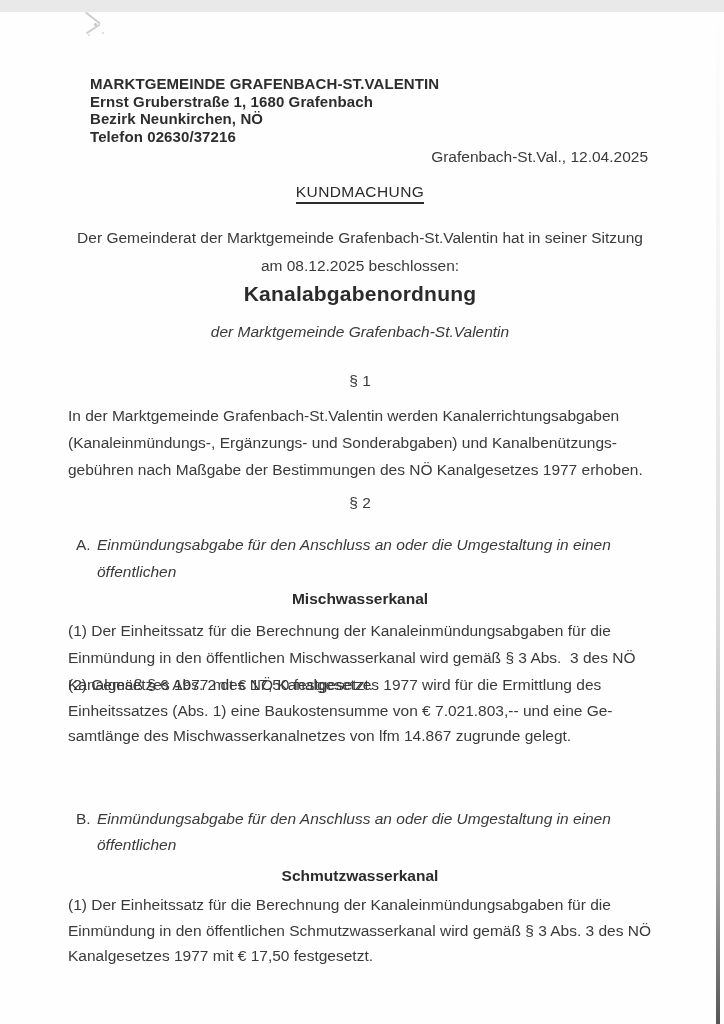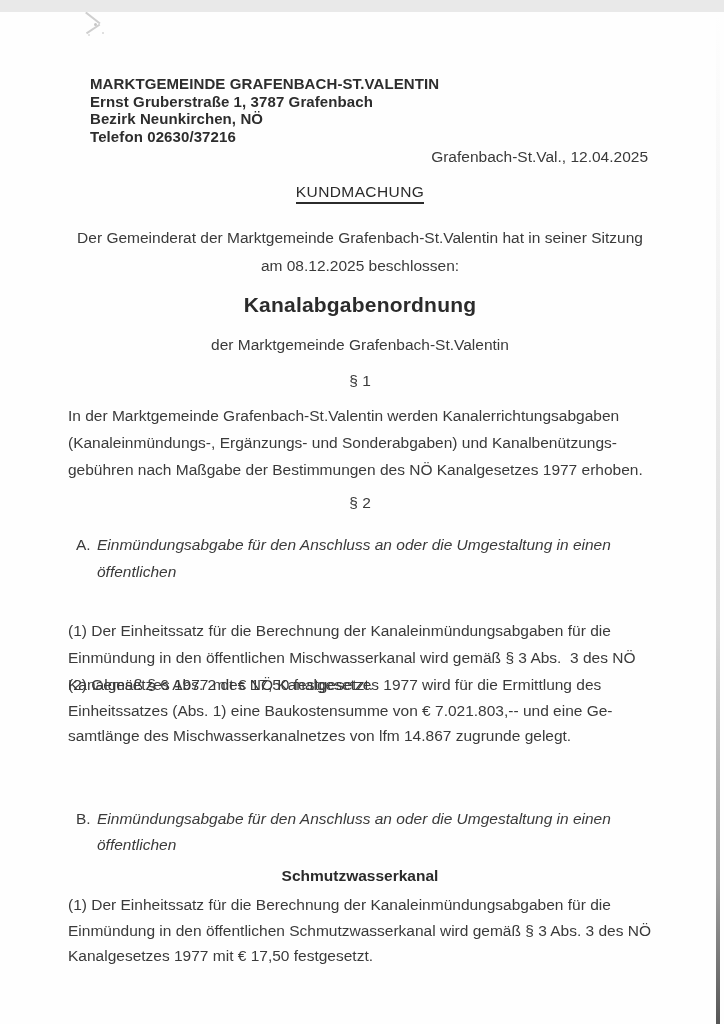--- a/index.html
+++ b/index.html
@@ -84,27 +84,27 @@
     display: inline-block;
     padding-bottom: 1px;
     border-bottom: 2px solid #2b2b2b;
   }
   .intro {
     top: 212px;
     line-height: 28px;
     white-space: pre-wrap;
   }
   .ordinance-title {
-    top: 281px;
+    top: 270px;
     font-size: 21px;
     font-weight: bold;
     color: #2b2b2b;
     letter-spacing: 0.2px;
   }
-  .ordinance-subtitle { top: 324px; }
+  .ordinance-subtitle { top: 311px; font-style: italic; }
   .para-heading { font-size: 15.5px; }
   .h-s1 { top: 360px; }
   .h-s2 { top: 482px; }
   .body-par {
     left: 68px;
     width: 600px;
     line-height: 27px;
     white-space: pre-wrap;
   }
   .s1-body  { top: 390px; }
@@ -137,21 +137,21 @@
     <i class="s1"></i>
       <i class="s2"></i>
       <i class="s3"></i>
       <i class="s4"></i>
       <i class="s5"></i>
   </div>
   <div class="edge-shadow"></div>
 
   <div class="abs sender">
     <div>MARKTGEMEINDE GRAFENBACH-ST.VALENTIN</div>
-    <div>Ernst Gruberstraße 1, 3787 Grafenbach</div>
+    <div>Ernst Gruberstraße 1, 1680 Grafenbach</div>
     <div>Bezirk Neunkirchen, NÖ</div>
     <div>Telefon 02630/37216</div>
   </div>
 
   <div class="abs dateline">Grafenbach-St.Val., 12.04.2025</div>
 
   <div class="abs centered doc-title">
     <span>KUNDMACHUNG</span>
   </div>
 
@@ -166,20 +166,21 @@
 (Kanaleinmündungs-, Ergänzungs- und Sonderabgaben) und Kanalbenützungs-
 gebühren nach Maßgabe der Bestimmungen des NÖ Kanalgesetzes 1977 erhoben.</div>
 
   <div class="abs centered para-heading h-s2">§ 2</div>
 
   <div class="abs list-item item-a">
     <div class="marker">A.</div>
     <div class="item-text">Einmündungsabgabe für den Anschluss an oder die Umgestaltung in einen
 öffentlichen</div>
   </div>
+  <div class="abs centered subheading h-misch">Mischwasserkanal</div>
   <div class="abs body-par pa1">(1) Der Einheitssatz für die Berechnung der Kanaleinmündungsabgaben für die
 Einmündung in den öffentlichen Mischwasserkanal wird gemäß § 3 Abs.  3 des NÖ
 Kanalgesetzes 1977 mit € 17,50 festgesetzt.</div>
   <div class="abs body-par pa2">(2) Gemäß § 6 Abs. 2 des NÖ Kanalgesetzes 1977 wird für die Ermittlung des
 Einheitssatzes (Abs. 1) eine Baukostensumme von € 7.021.803,-- und eine Ge-
 samtlänge des Mischwasserkanalnetzes von lfm 14.867 zugrunde gelegt.</div>
 
   <div class="abs list-item item-b">
     <div class="marker">B.</div>
     <div class="item-text">Einmündungsabgabe für den Anschluss an oder die Umgestaltung in einen

